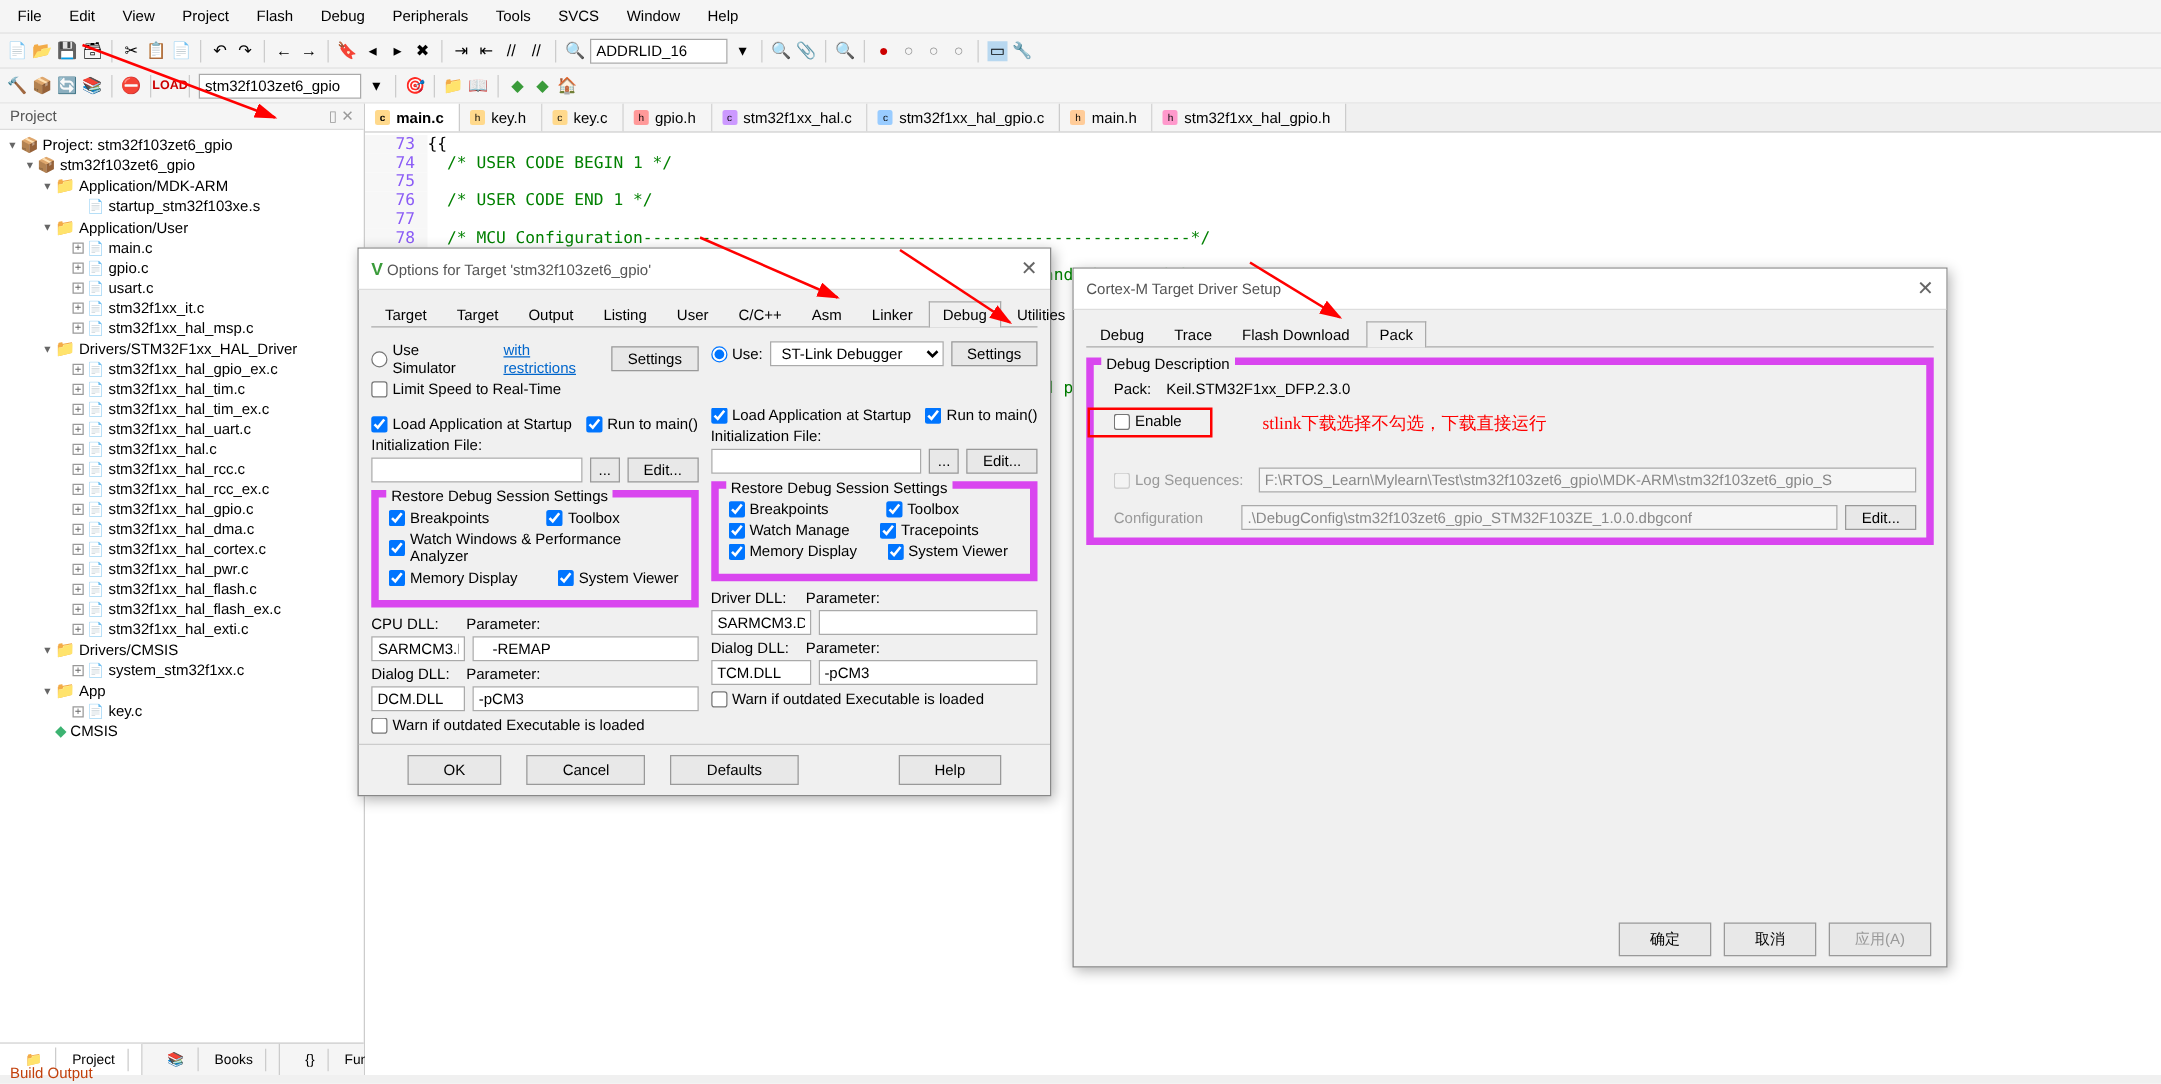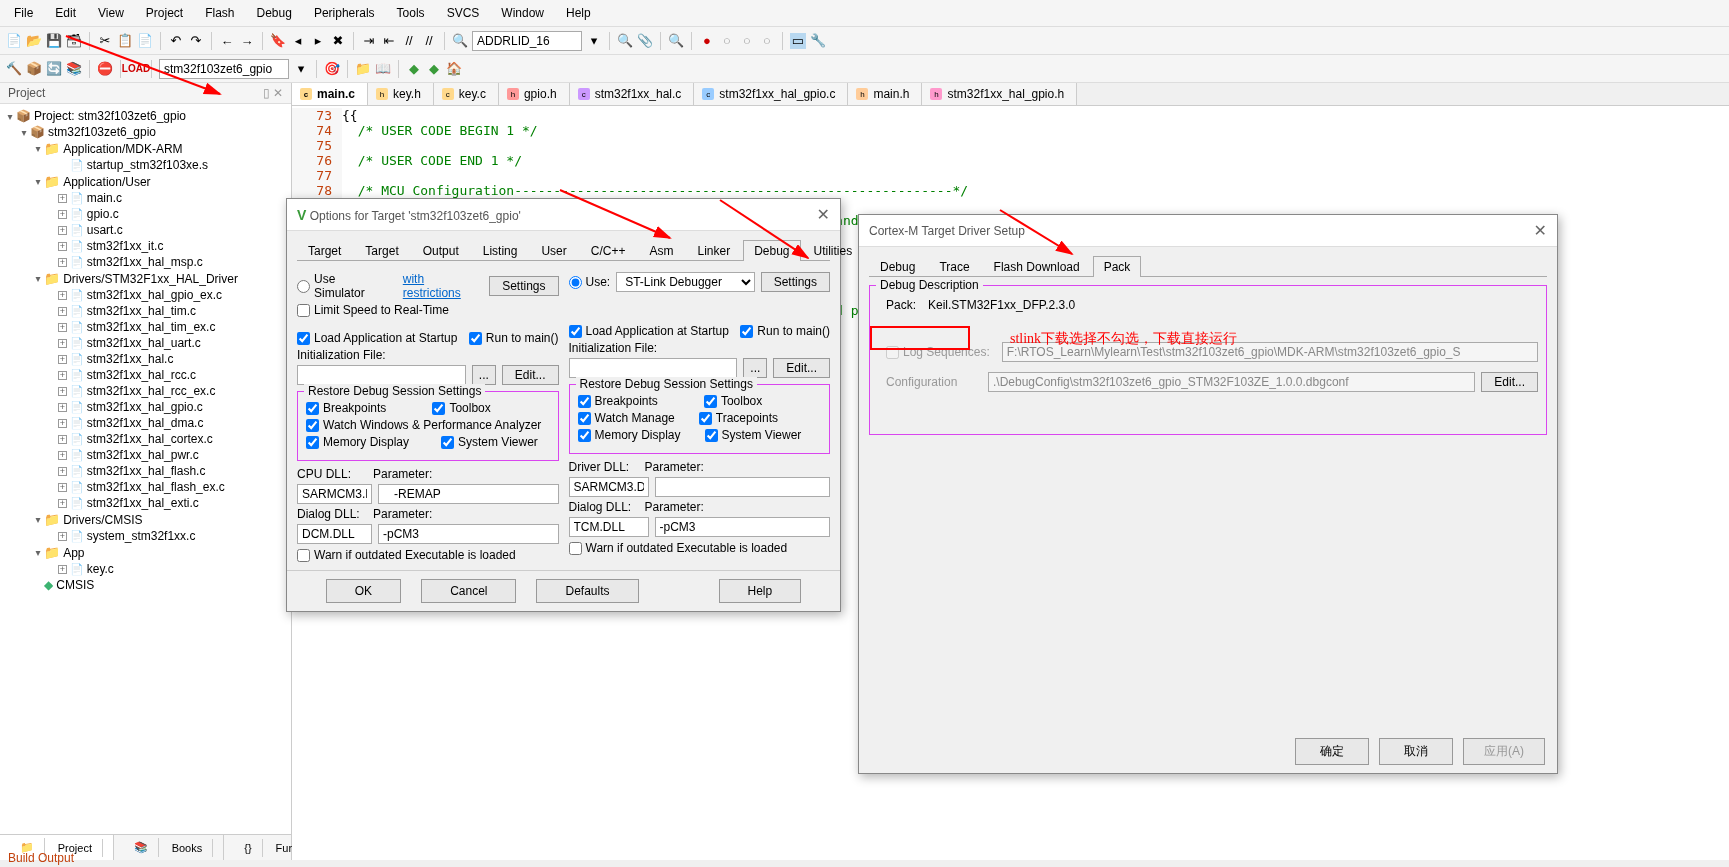--- a/index.html
+++ b/index.html
@@ -29,32 +29,32 @@
 .bottom-tabs span.active { background: #fff; }
 
 .editor-area { flex: 1; display: flex; flex-direction: column; background: #fff; }
 .file-tabs { display: flex; background: #f0f0f0; border-bottom: 1px solid #ccc; }
 .file-tab { padding: 4px 12px 4px 8px; border-right: 1px solid #ccc; background: #f5f5f5; cursor: pointer; display: flex; align-items: center; gap: 5px; font-size: 12px; }
 .file-tab.active { background: #fff; font-weight: bold; }
 .file-tab .dot-c { width: 12px; height: 12px; background: #ffcc66; border-radius: 2px; font-size: 8px; display: flex; align-items: center; justify-content: center; }
 .file-tab .dot-h { width: 12px; height: 12px; background: #66cc99; border-radius: 2px; font-size: 8px; display: flex; align-items: center; justify-content: center; }
 .code { flex: 1; font-family: Consolas, monospace; font-size: 13px; padding: 2px 0; white-space: pre; overflow: hidden; }
 .code-line { display: flex; }
-.ln { width: 50px; text-align: right; padding-right: 10px; color: #c2410c; background: #f7f7f7; user-select: none; }
+.ln { width: 50px; text-align: right; padding-right: 10px; color: #8b5cf6; background: #f7f7f7; user-select: none; }
 .cmt { color: #008000; }
 
 .dialog { position: absolute; background: #f0f0f0; border: 1px solid #888; box-shadow: 2px 3px 10px rgba(0,0,0,0.3); }
 .dialog-title { background: #fff; padding: 6px 10px; display: flex; justify-content: space-between; align-items: center; border-bottom: 1px solid #ddd; color: #555; }
 .dialog-title .icon-v { color: #3a9b3a; font-weight: bold; font-size: 14px; }
 .dialog-close { cursor: pointer; font-size: 16px; color: #666; }
 .dialog-body { padding: 8px 10px; }
 .tab-strip { border-bottom: 1px solid #aaa; display: flex; margin-bottom: 8px; }
 .tab-strip span { padding: 3px 10px; border: 1px solid transparent; cursor: pointer; font-size: 12px; position: relative; top: 1px; margin-right: 2px; border-bottom: none; }
 .tab-strip span.active { background: #f0f0f0; border-color: #aaa; }
-.fieldset { border: 1px solid #d946ef; padding: 6px 8px 8px; margin-bottom: 6px; position: relative; }
+.fieldset { border: 6px solid #d946ef; padding: 6px 8px 8px; margin-bottom: 6px; position: relative; }
 .fieldset .legend { position: absolute; top: -8px; left: 6px; background: #f0f0f0; padding: 0 4px; font-size: 12px; }
 .row { display: flex; align-items: center; gap: 6px; margin: 3px 0; }
 .chk { display: flex; align-items: center; gap: 4px; }
 .chk input { margin: 0; }
 .btn { background: #e8e8e8; border: 1px solid #999; padding: 2px 12px; cursor: pointer; font-size: 12px; }
 input[type=text] { border: 1px solid #aaa; padding: 2px 4px; font-size: 12px; background: #fff; }
 input[type=text].ro { background: #f5f5f5; color: #888; }
 select { border: 1px solid #aaa; padding: 1px 4px; font-size: 12px; background: #fff; }
 label { font-size: 12px; }
 .two-col { display: flex; gap: 10px; }
@@ -595,20 +595,26 @@
         <span>Trace</span>
         <span>Flash Download</span>
         <span class="active">Pack</span>
       </div>
     <div class="fieldset" style="height:150px">
       <div class="legend">Debug Description</div>
       <div class="row" style="margin-top:6px">
         <span style="margin-left:8px">Pack:</span>
         <span style="margin-left:6px">Keil.STM32F1xx_DFP.2.3.0</span>
       </div>
+      <div class="row" style="margin-top:12px;margin-left:8px">
+        <label class="chk">
+            <input type="checkbox" style="">
+            <span>Enable</span>
+          </label>
+      </div>
       <div class="row" style="margin-top:30px;margin-left:8px">
         <label class="chk" style="color:#999">
             <input type="checkbox" disabled="" style="">
             <span>Log Sequences:</span>
           </label>
         <input type="text" class="ro" readonly="" style="flex: 1 1 0%; margin-left: 6px;" value="F:\RTOS_Learn\Mylearn\Test\stm32f103zet6_gpio\MDK-ARM\stm32f103zet6_gpio_S">
       </div>
       <div class="row" style="margin-top:10px;margin-left:8px">
         <span style="color:#999;width:96px">Configuration</span>
         <input type="text" class="ro" readonly="" style="flex: 1 1 0%;" value=".\DebugConfig\stm32f103zet6_gpio_STM32F103ZE_1.0.0.dbgconf">

